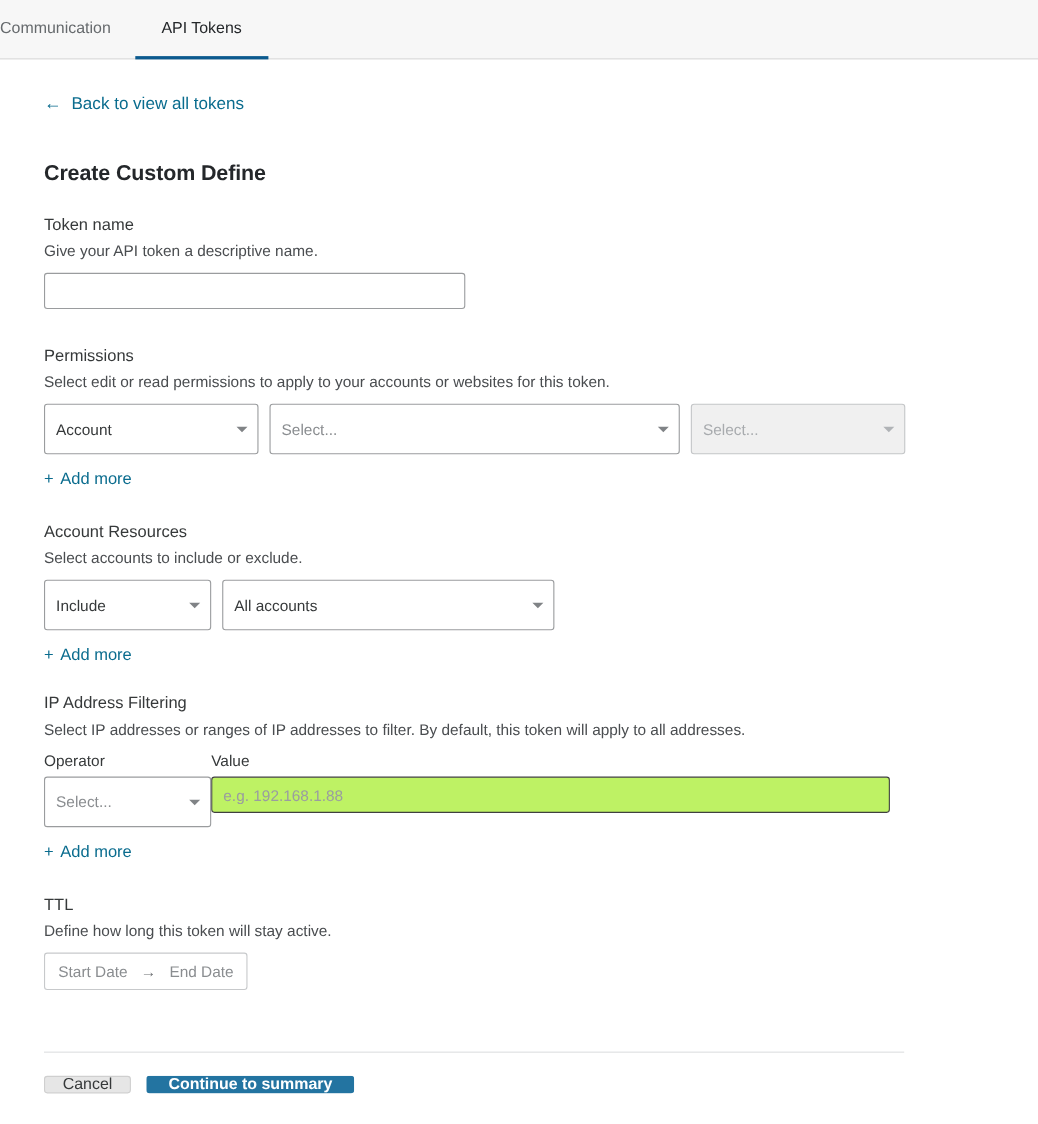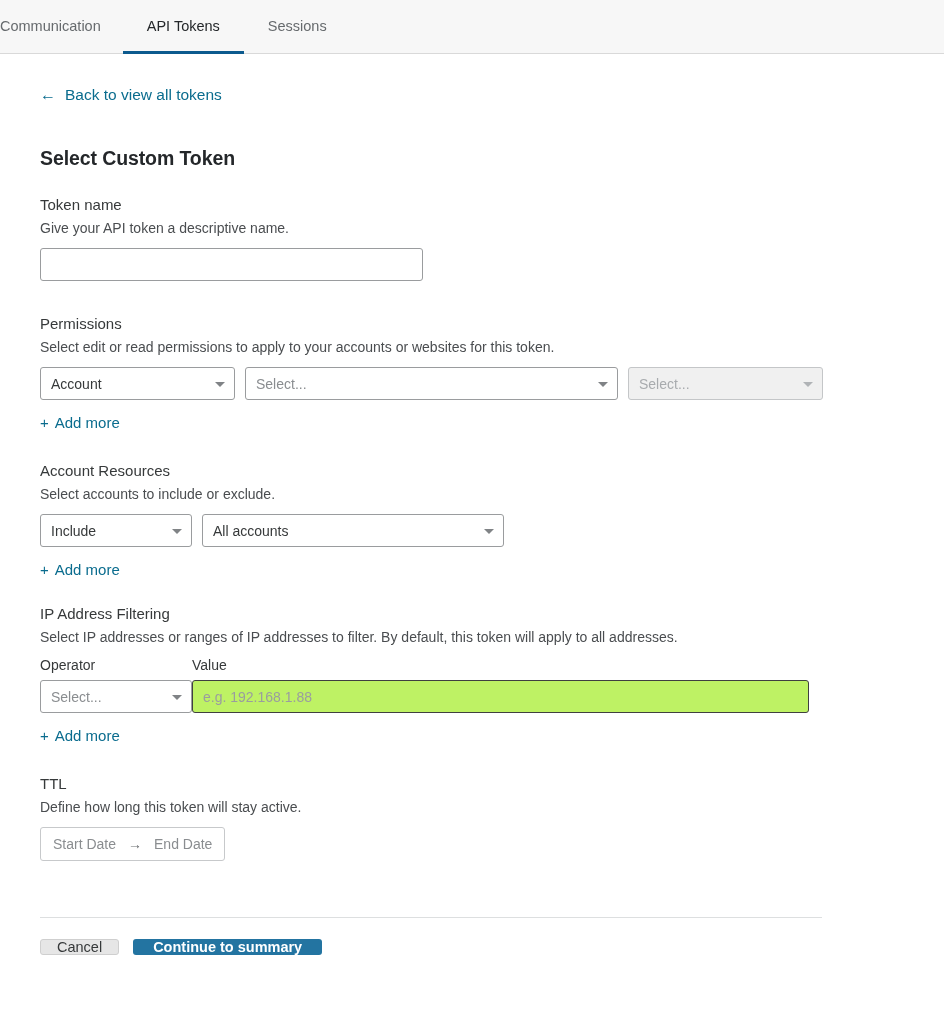--- a/index.html
+++ b/index.html
@@ -91,21 +91,21 @@
     font-size: 14px;
     padding: 0 8px;
     color: #36393a;
     font-family: "Liberation Sans", sans-serif;
     outline: none;
   }
 
   
   .sel {
     position: relative;
-    height: 33px;
+    height: 46px;
     border: 1px solid #9a9c9e;
     border-radius: 3px;
     background: #fff;
     display: flex;
     align-items: center;
     padding: 0 26px 0 10px;
     font-size: 14px;
     color: #36393a;
     cursor: pointer;
     user-select: none;
@@ -218,33 +218,30 @@
 </head>
 <body>
 
 <div class="tabbar">
   <div class="tab first">
     <span>Communication</span>
   </div>
   <div class="tab active">
     <span>API Tokens</span>
   </div>
-  <div class="tab">
-    <span>Sessions</span>
-  </div>
 </div>
 
 <div class="page">
 
   <div class="backlink">
     <span class="arrow">←</span>
     <span>Back to view all tokens</span>
   </div>
 
-  <h1 class="title">Select Custom Token</h1>
+  <h1 class="title">Create Custom Define</h1>
 
   
   <div class="section first">
     <div class="label">Token name</div>
     <div class="help">Give your API token a descriptive name.</div>
     <input class="text-input" type="text" placeholder="" style="">
   </div>
 
   
   <div class="section" style="margin-top:34px">

